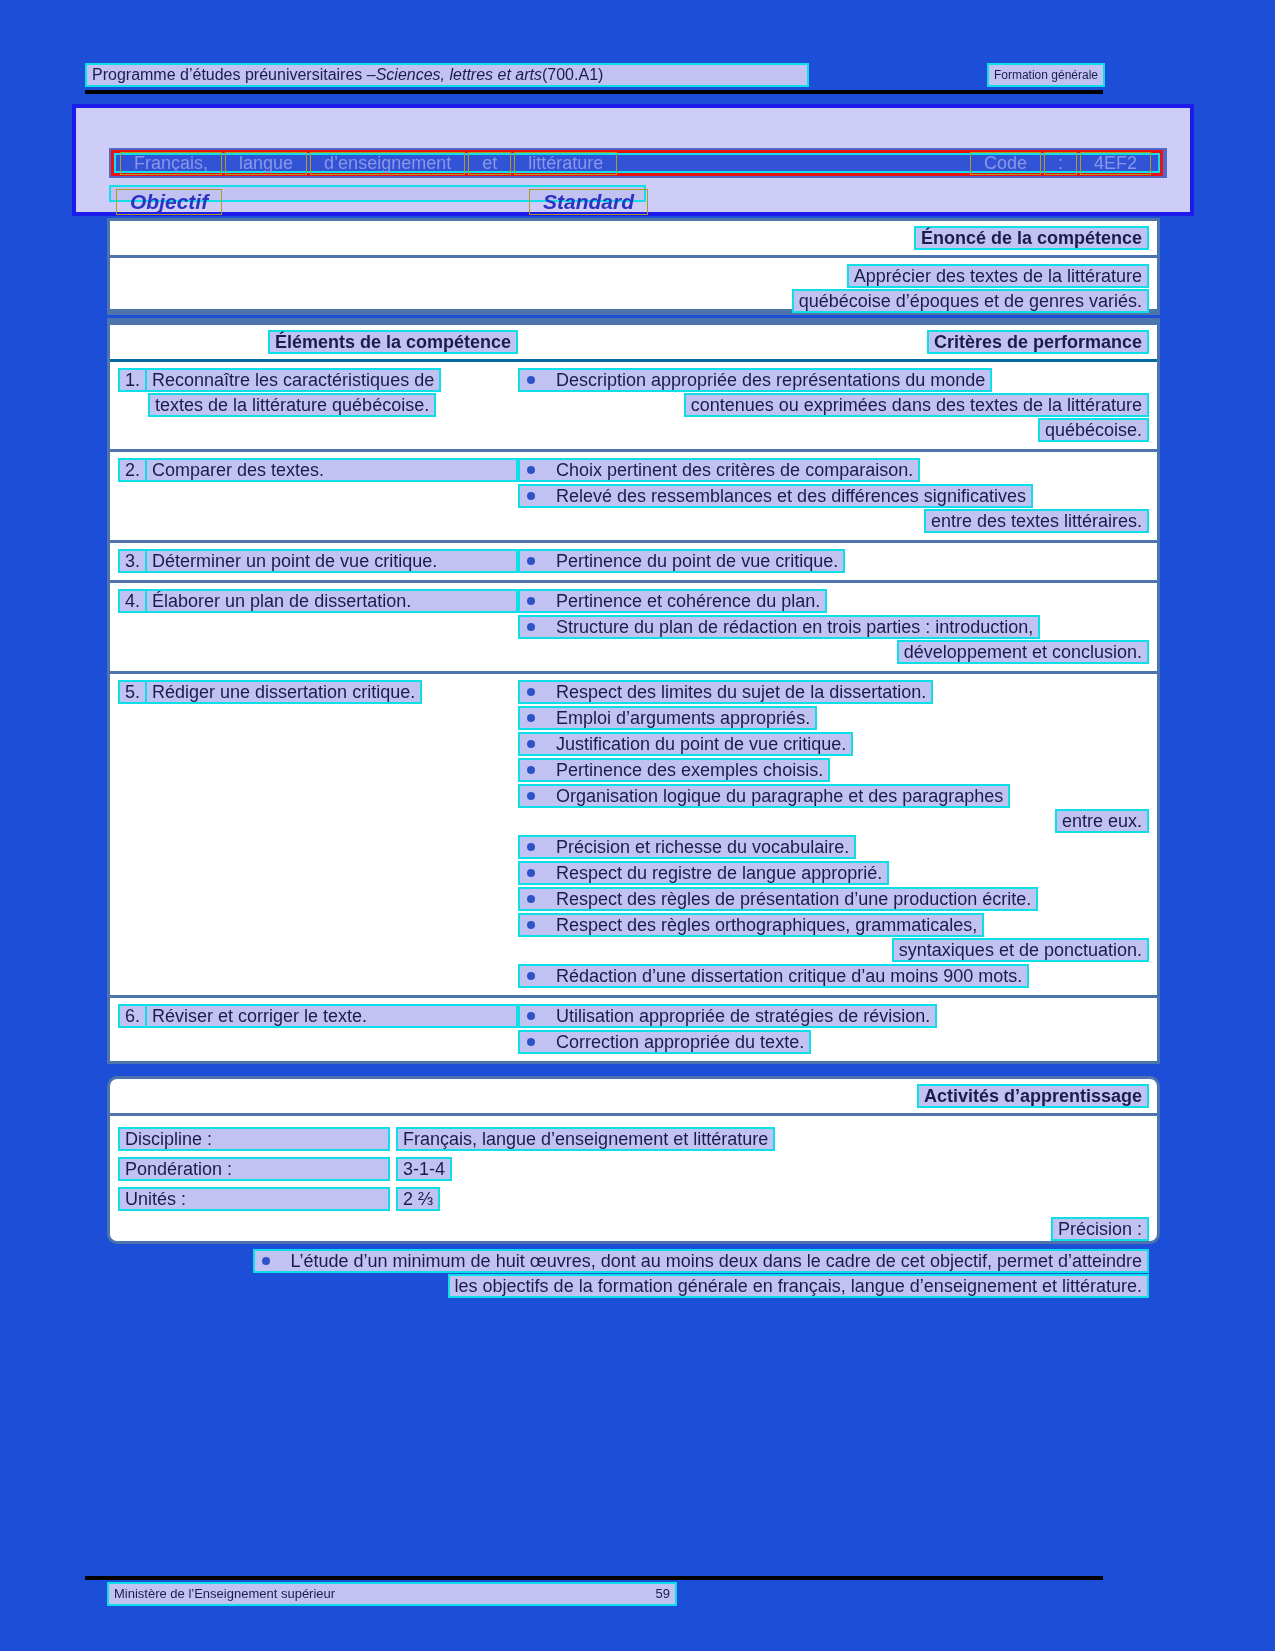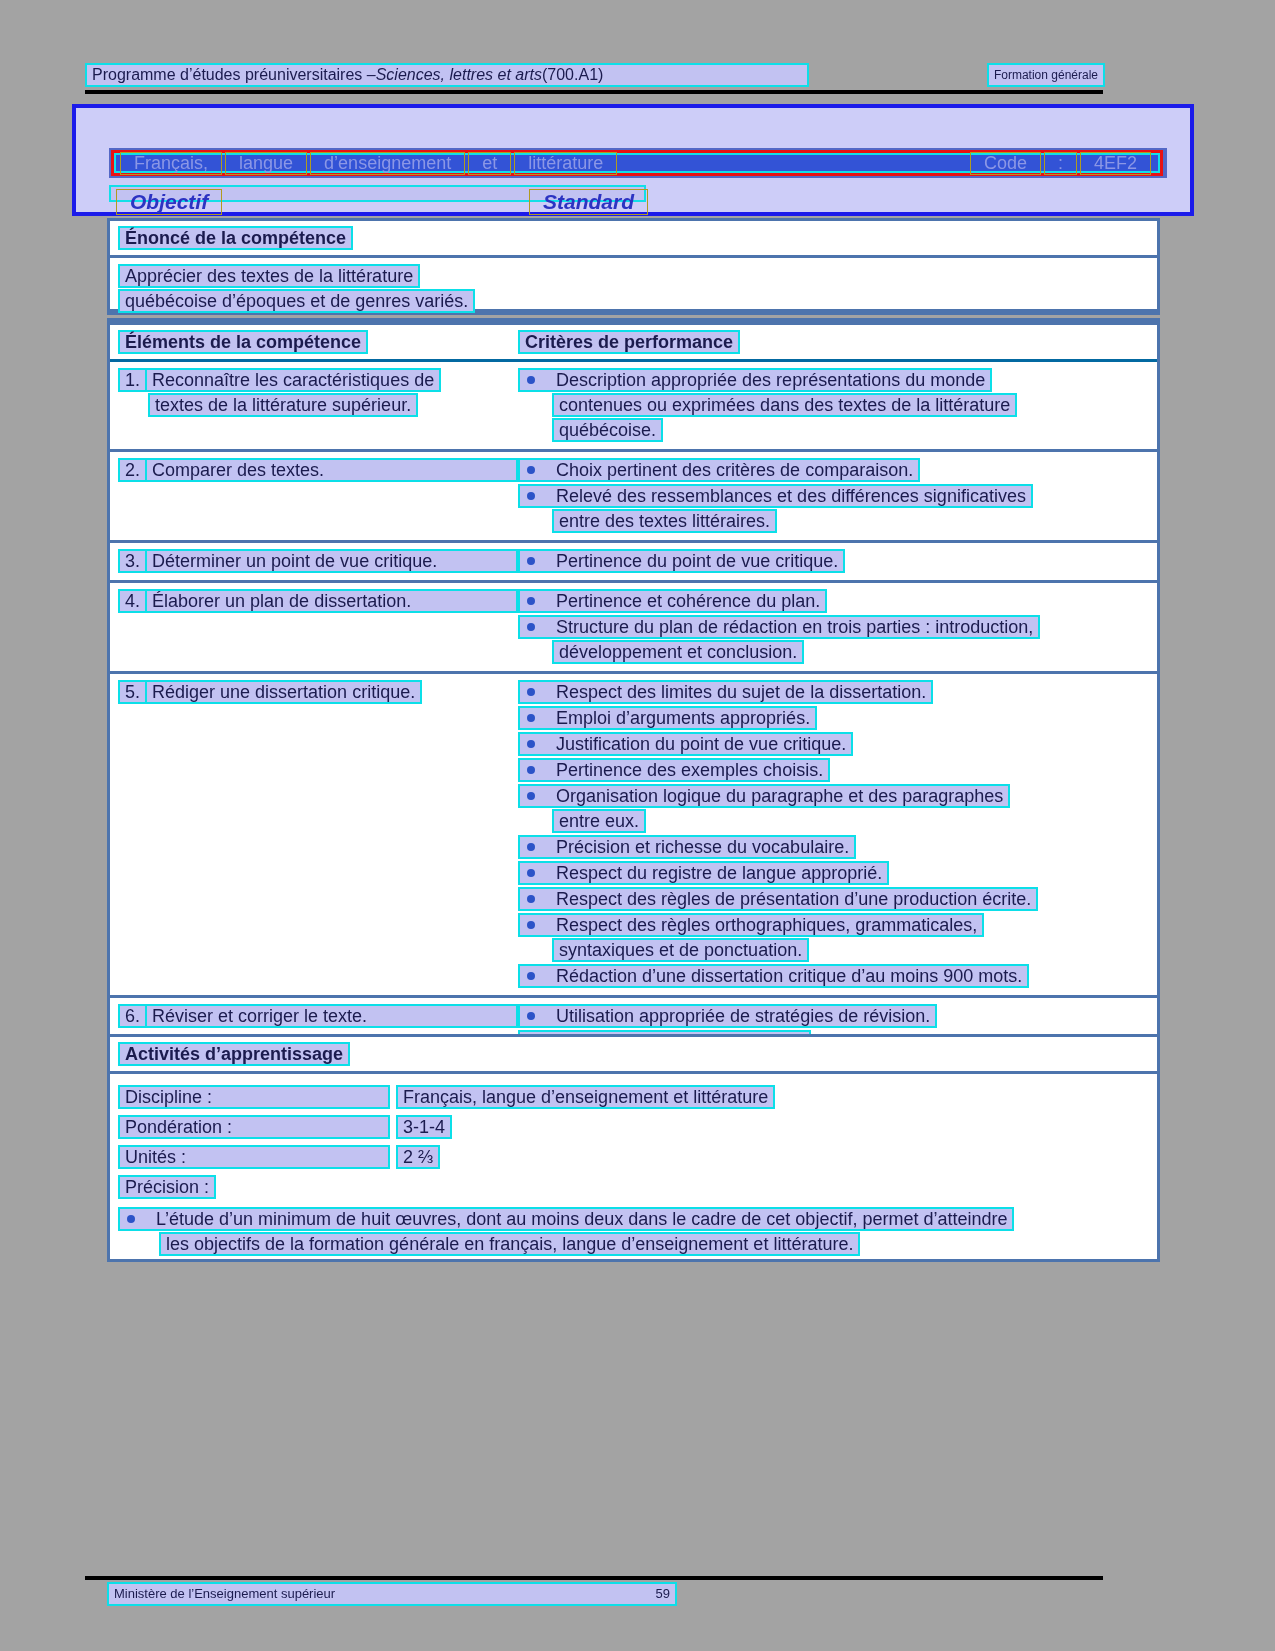--- a/index.html
+++ b/index.html
@@ -1,17 +1,17 @@
 <!DOCTYPE html>
 <html><head>
 <meta charset="utf-8">
 <style>
   html,body{margin:0;padding:0;background:#ffffff;}
-  .page{position:relative;width:1275px;height:1651px;background:#a3a3a3;overflow:hidden;
-        font-family:"Liberation Sans",sans-serif;color:#1b1b4e;}
+  .page{position:relative;width:1275px;height:1651px;background:#1d4ed8;overflow:hidden;
+        font-family:"Liberation Sans",sans-serif;color:#1b1b4e;text-align:right;}
 
   
   .hl{display:inline-flex;align-items:center;background:#c2c2f2;border:2px solid #0cdfe8;
       padding:0 5px;line-height:20px;white-space:nowrap;font-size:18px;color:#1b1b4e;
       box-sizing:content-box;}
   .bold{font-weight:bold;}
 
   
   .th-row{position:absolute;left:85px;top:63px;width:1020px;display:flex;justify-content:space-between;}
   .th-left{width:710px;font-size:16px;}
@@ -51,21 +51,21 @@
   .cell-left .line{display:flex;}
   .num{margin-right:-2px;}
   .item2{margin-left:30px;}
   .growbox{flex:1 1 auto;}
   .crit{margin:1px 0 2px;}
   .crit .l0{display:flex;}
   .dot{width:8px;height:8px;border-radius:50%;background:#2c53c8;margin:0 21px 0 2px;
        flex:0 0 auto;align-self:center;}
   .cont{margin-left:34px;}
 
-  .activites{top:1034px;height:228px;}
+  .activites{top:1076px;height:168px;border-radius:10px;}
   .field{display:flex;margin:6px 0;}
   .flabel{width:258px;}
   .fvalue{margin-left:6px;}
   .prec2{margin-left:41px;}
 
   .footer-row{position:absolute;left:107px;top:1582px;}
   .footer-box{width:556px;display:inline-flex;justify-content:space-between;font-size:13px;}
 </style>
 </head>
 <body>
@@ -121,21 +121,21 @@
       <div><span class="hl bold">Critères de performance</span></div>
     </div>
 
     <div class="trow">
       <div class="cell-left">
         <div class="line">
             <span class="hl num">1.</span>
             <span class="hl">Reconnaître les caractéristiques de</span>
           </div>
         <div class="line">
-            <span class="hl item2">textes de la littérature supérieur.</span>
+            <span class="hl item2">textes de la littérature québécoise.</span>
           </div>
       </div>
       <div class="cell-right">
         <div class="crit">
           <div class="line l0">
               <span class="hl">
                 <span class="dot"></span>
                 <span>Description appropriée des représentations du monde</span>
               </span>
             </div>

